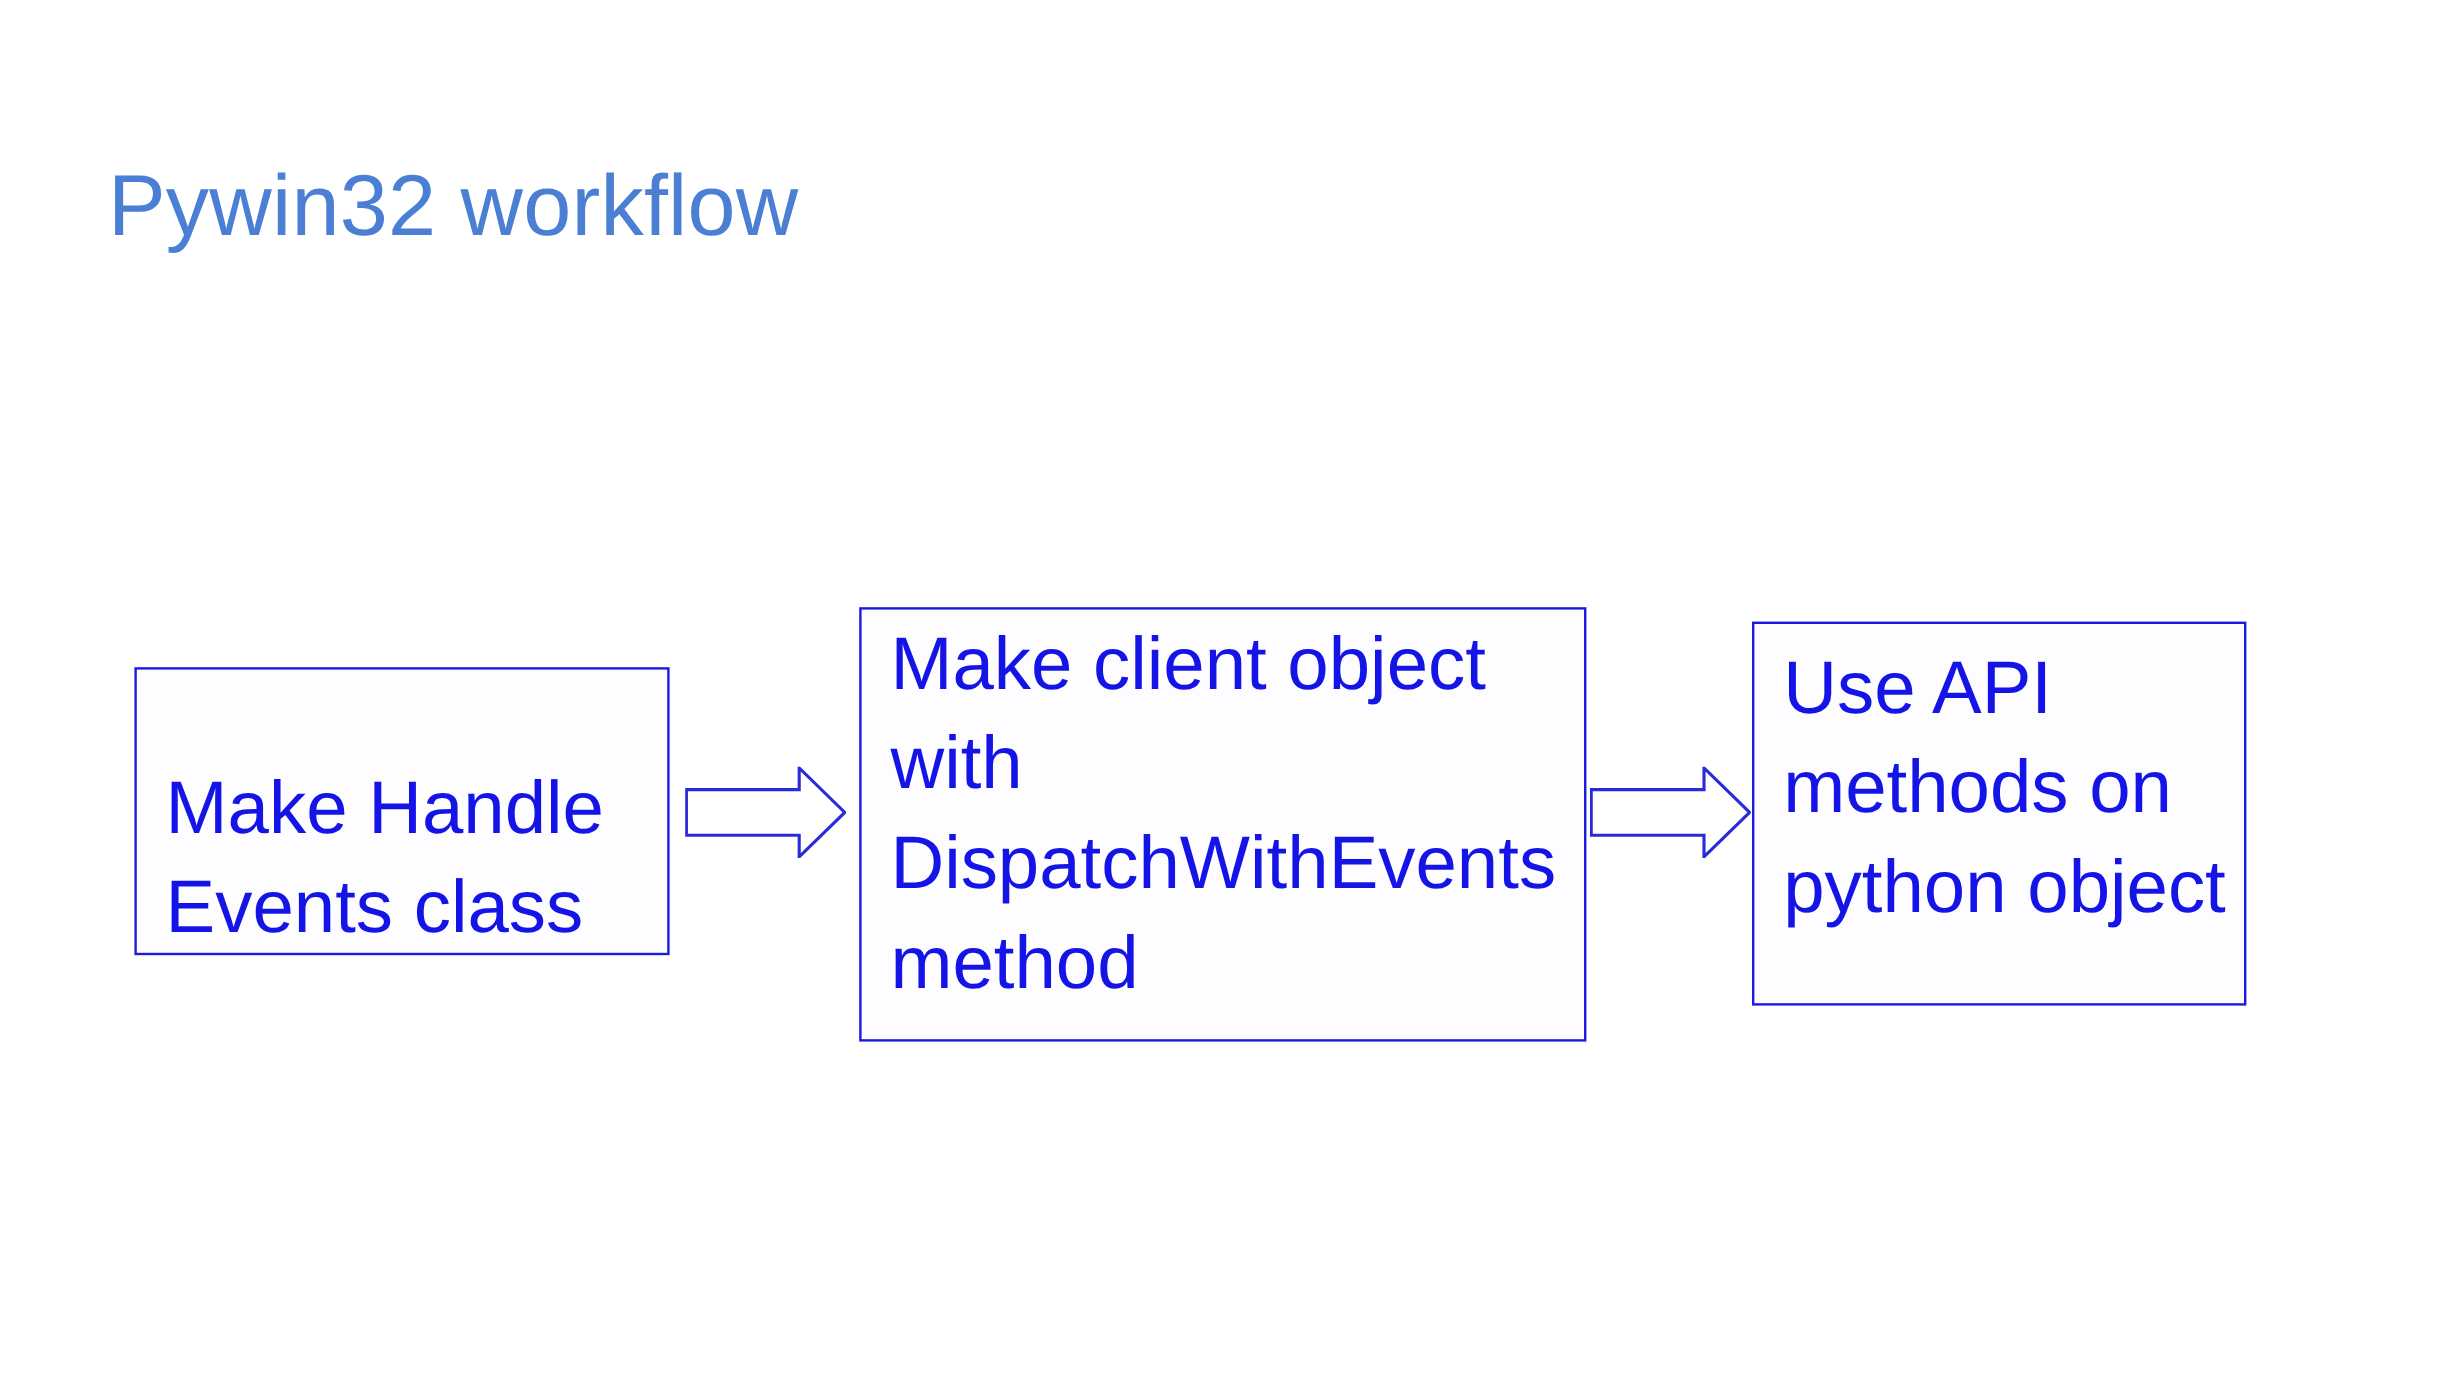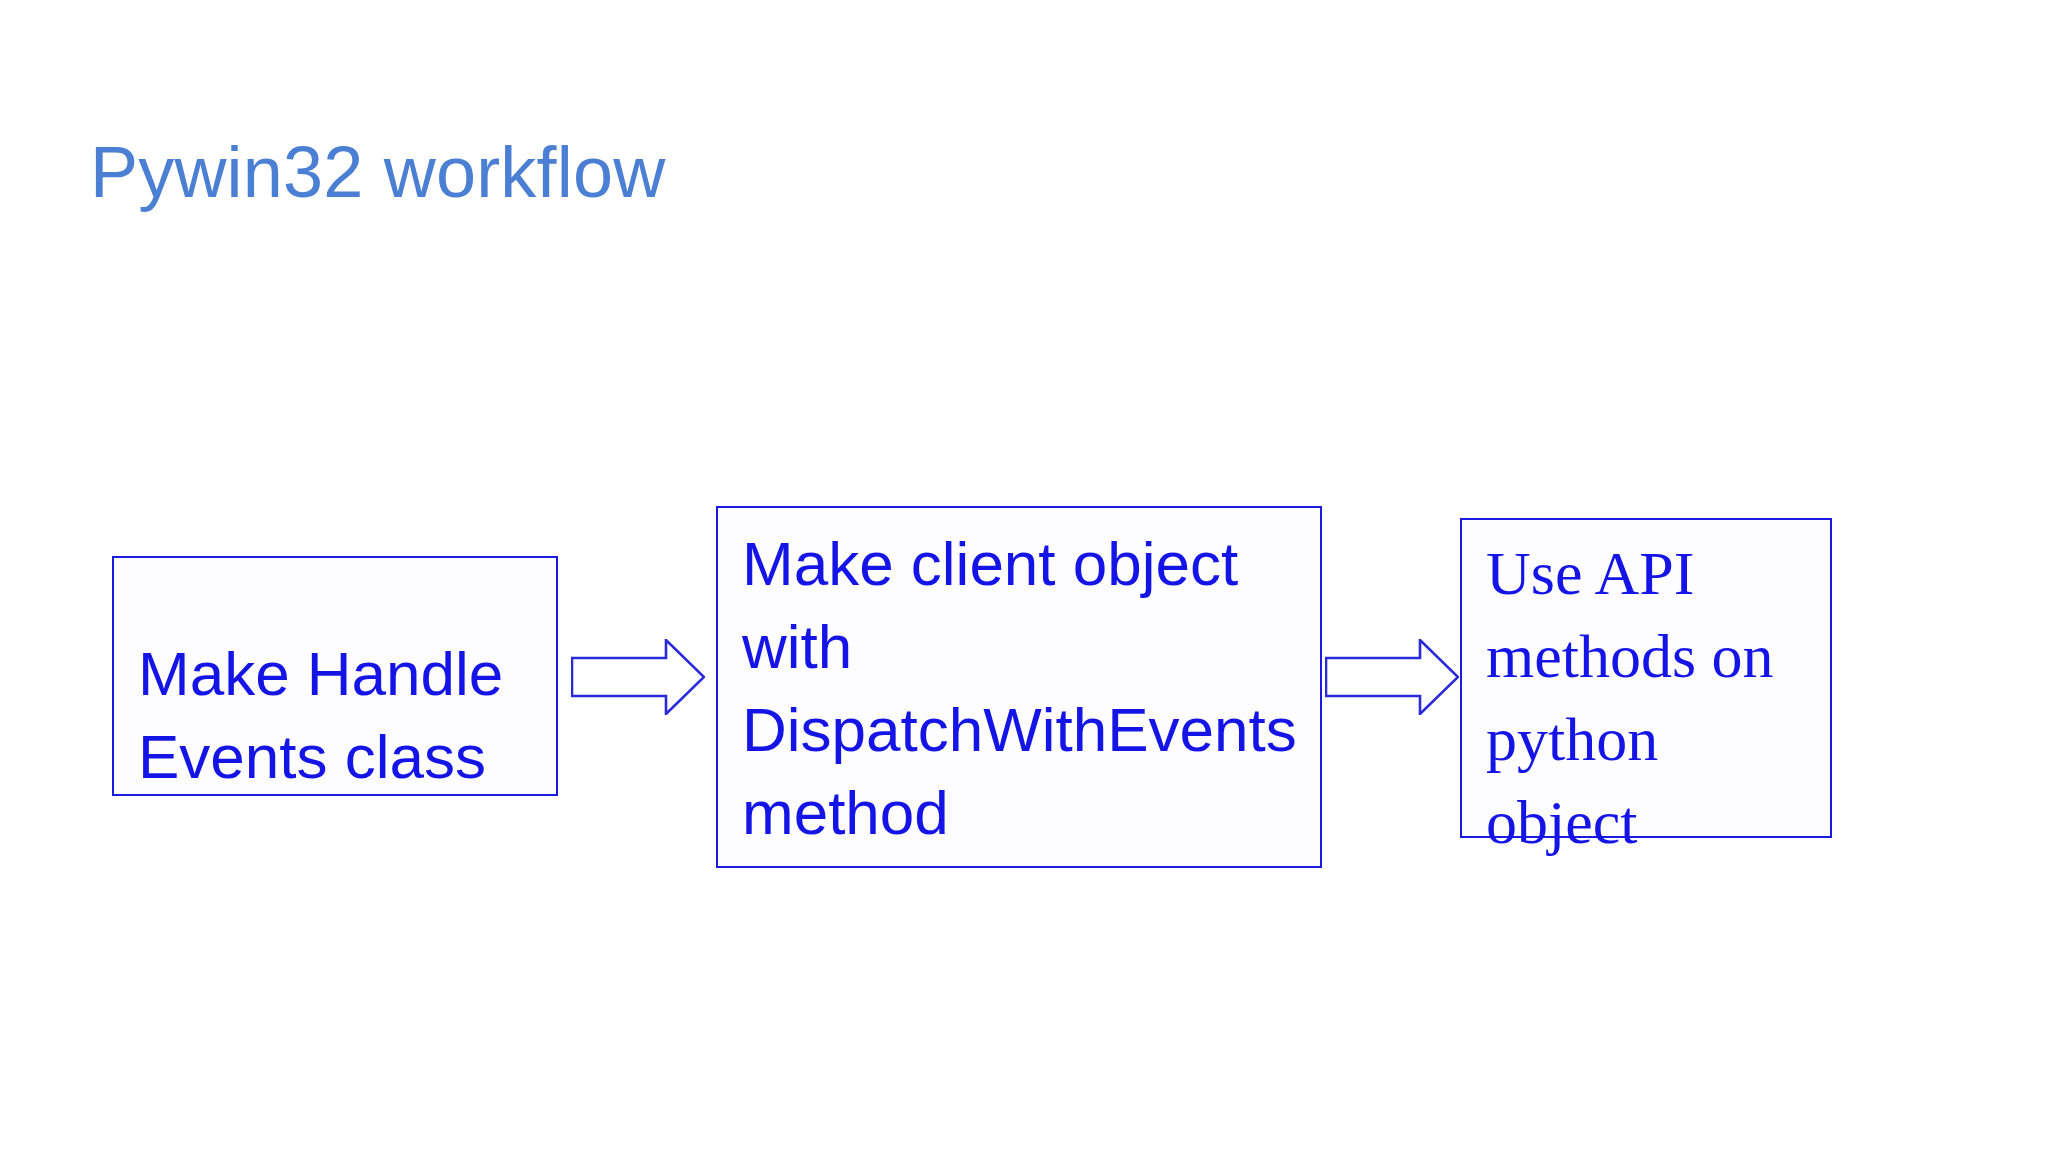--- a/index.html
+++ b/index.html
@@ -52,24 +52,24 @@
     word-break: break-word;
     overflow-wrap: anywhere;
   }
 
   
   #box-handle-events { left: 112px; top: 556px; width: 446px; height: 240px; }
   #box-handle-events .flow-box-text { top: 34px; margin-top: 40px; }
 
   
   #box-client-object { left: 716px; top: 506px; width: 606px; height: 362px; }
-  #box-client-object .flow-box-text { top: 14px; }
+  #box-client-object .flow-box-text { top: 4px; }
 
   
-  #box-use-api { left: 1460px; top: 518px; width: 372px; height: 320px; font-family: Liberation Serif, serif; }
+  #box-use-api { left: 1460px; top: 518px; width: 412px; height: 320px; }
   #box-use-api .flow-box-text { top: 12px; }
 
   
   .flow-arrow {
     position: absolute;
     width: 134px;
     height: 76px;
   }
   .flow-arrow svg { display: block; width: 100%; height: 100%; }
   #arrow-1 { left: 571px; top: 639px; }

